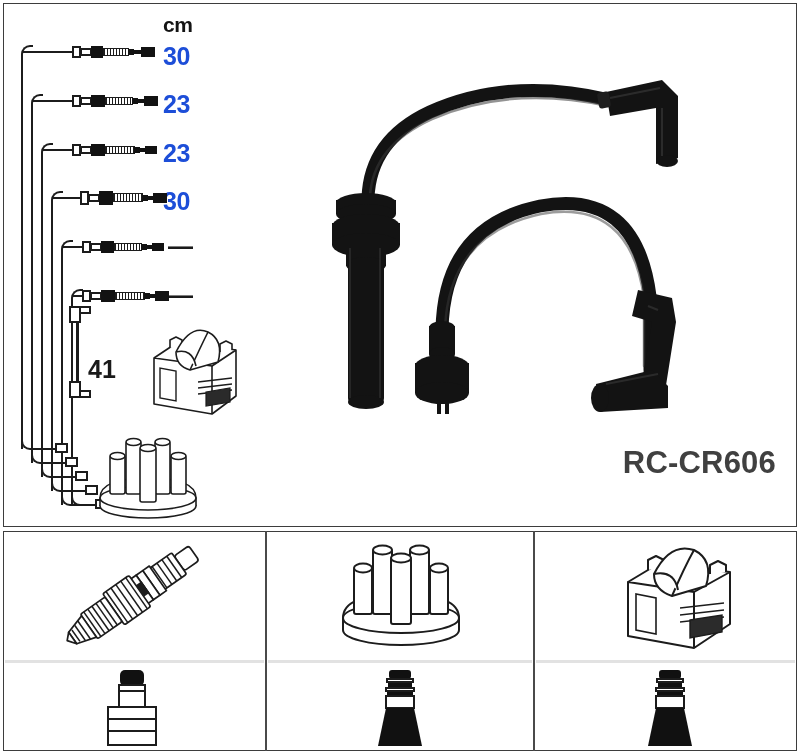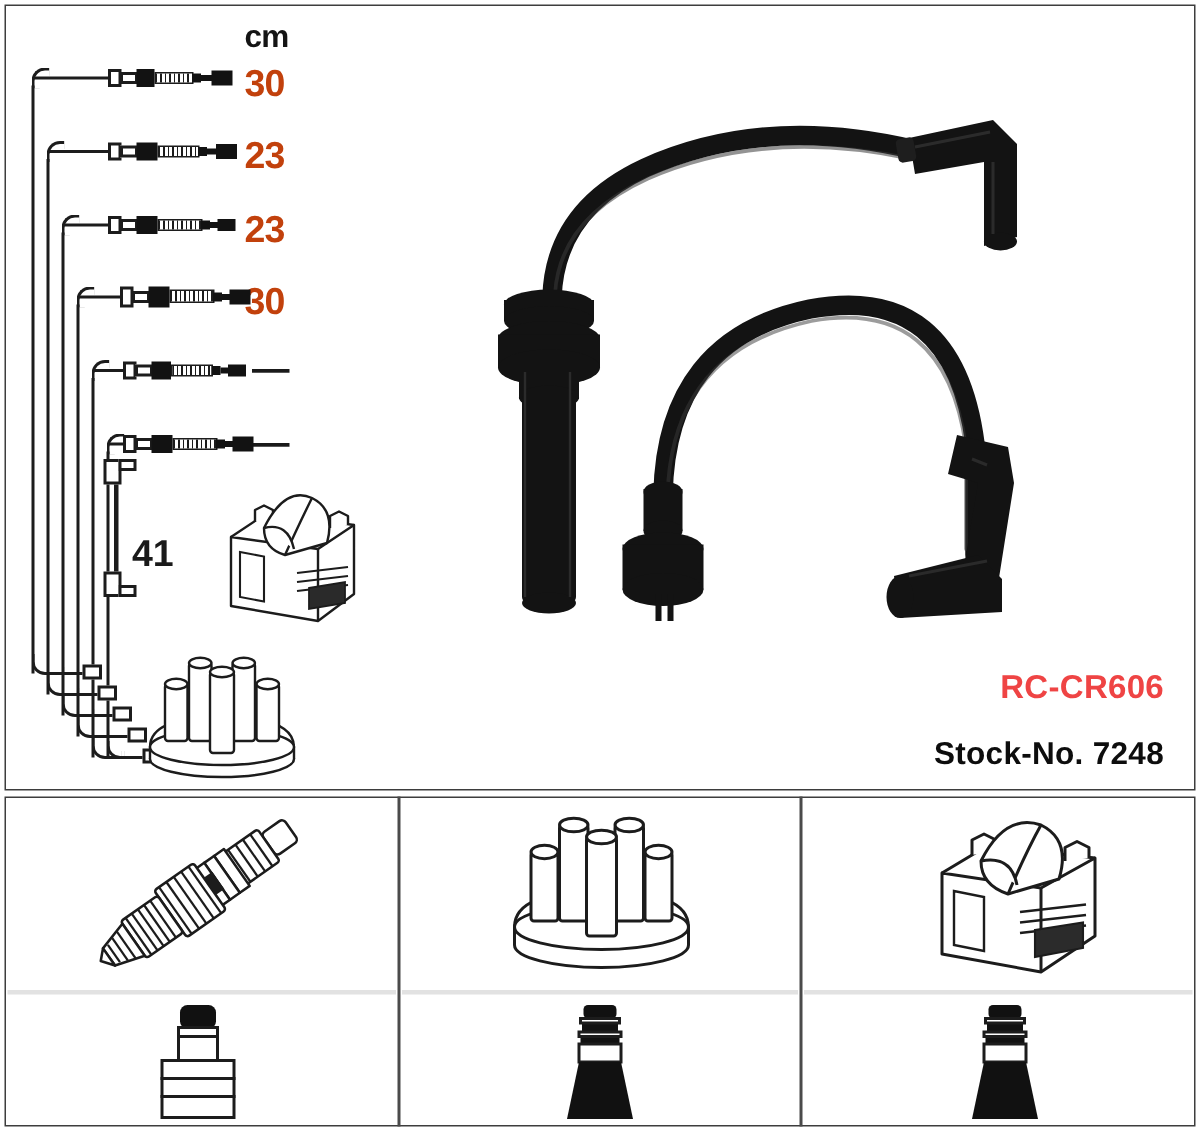--- a/index.html
+++ b/index.html
@@ -67,41 +67,41 @@
     left: 163px;
     top: 14px;
     font-size: 21px;
     font-weight: bold;
     letter-spacing: -0.5px;
   }
   .length-label {
     font-size: 25px;
     font-weight: bold;
     letter-spacing: -0.5px;
-    color: #c2410c;
+    color: #1d4ed8;
   }
   .dash-label {
     font-size: 25px;
     font-weight: bold;
     color: #1a1a1a;
   }
   #len-34 {
     left: 88px;
     top: 357px;
     font-size: 25px;
     font-weight: bold;
     color: #1a1a1a;
   }
   #product-code {
     right: 24px;
     top: 447px;
-    font-size: 22px;
+    font-size: 31px;
     font-weight: bold;
     letter-spacing: 0.2px;
-    color: #ef4444;
+    color: #404040;
   }
   #stock-no {
     right: 24px;
     top: 492px;
     font-size: 21px;
     font-weight: bold;
     letter-spacing: 0.2px;
     color: #0d0d0d;
   }
 
@@ -424,21 +424,20 @@
         <ellipse cx="200" cy="228" rx="9" ry="14"></ellipse>
       </g>
       <g fill="none" stroke="#4a4a4a" stroke-width="2" opacity="0.42">
         <path d="M206,214 L258,204"></path>
         <path d="M248,136 L258,140"></path>
       </g>
     </svg>
   </div>
 
   <div id="product-code" class="label-text">RC-CR606</div>
-  <div id="stock-no" class="label-text">Stock-No. 7248</div>
 
   <div id="bottom-panel" class="frame"></div>
   <div class="v-divider" id="divider-1"></div>
   <div class="v-divider" id="divider-2"></div>
   <div class="cell-hairline" style="left:5px;   top:660px; width:259px;"></div>
   <div class="cell-hairline" style="left:268px; top:660px; width:264px;"></div>
   <div class="cell-hairline" style="left:536px; top:660px; width:259px;"></div>
 
   <div class="art" style="left:45px; top:536px;">
     <svg width="180" height="125" viewBox="0 0 180 125">

